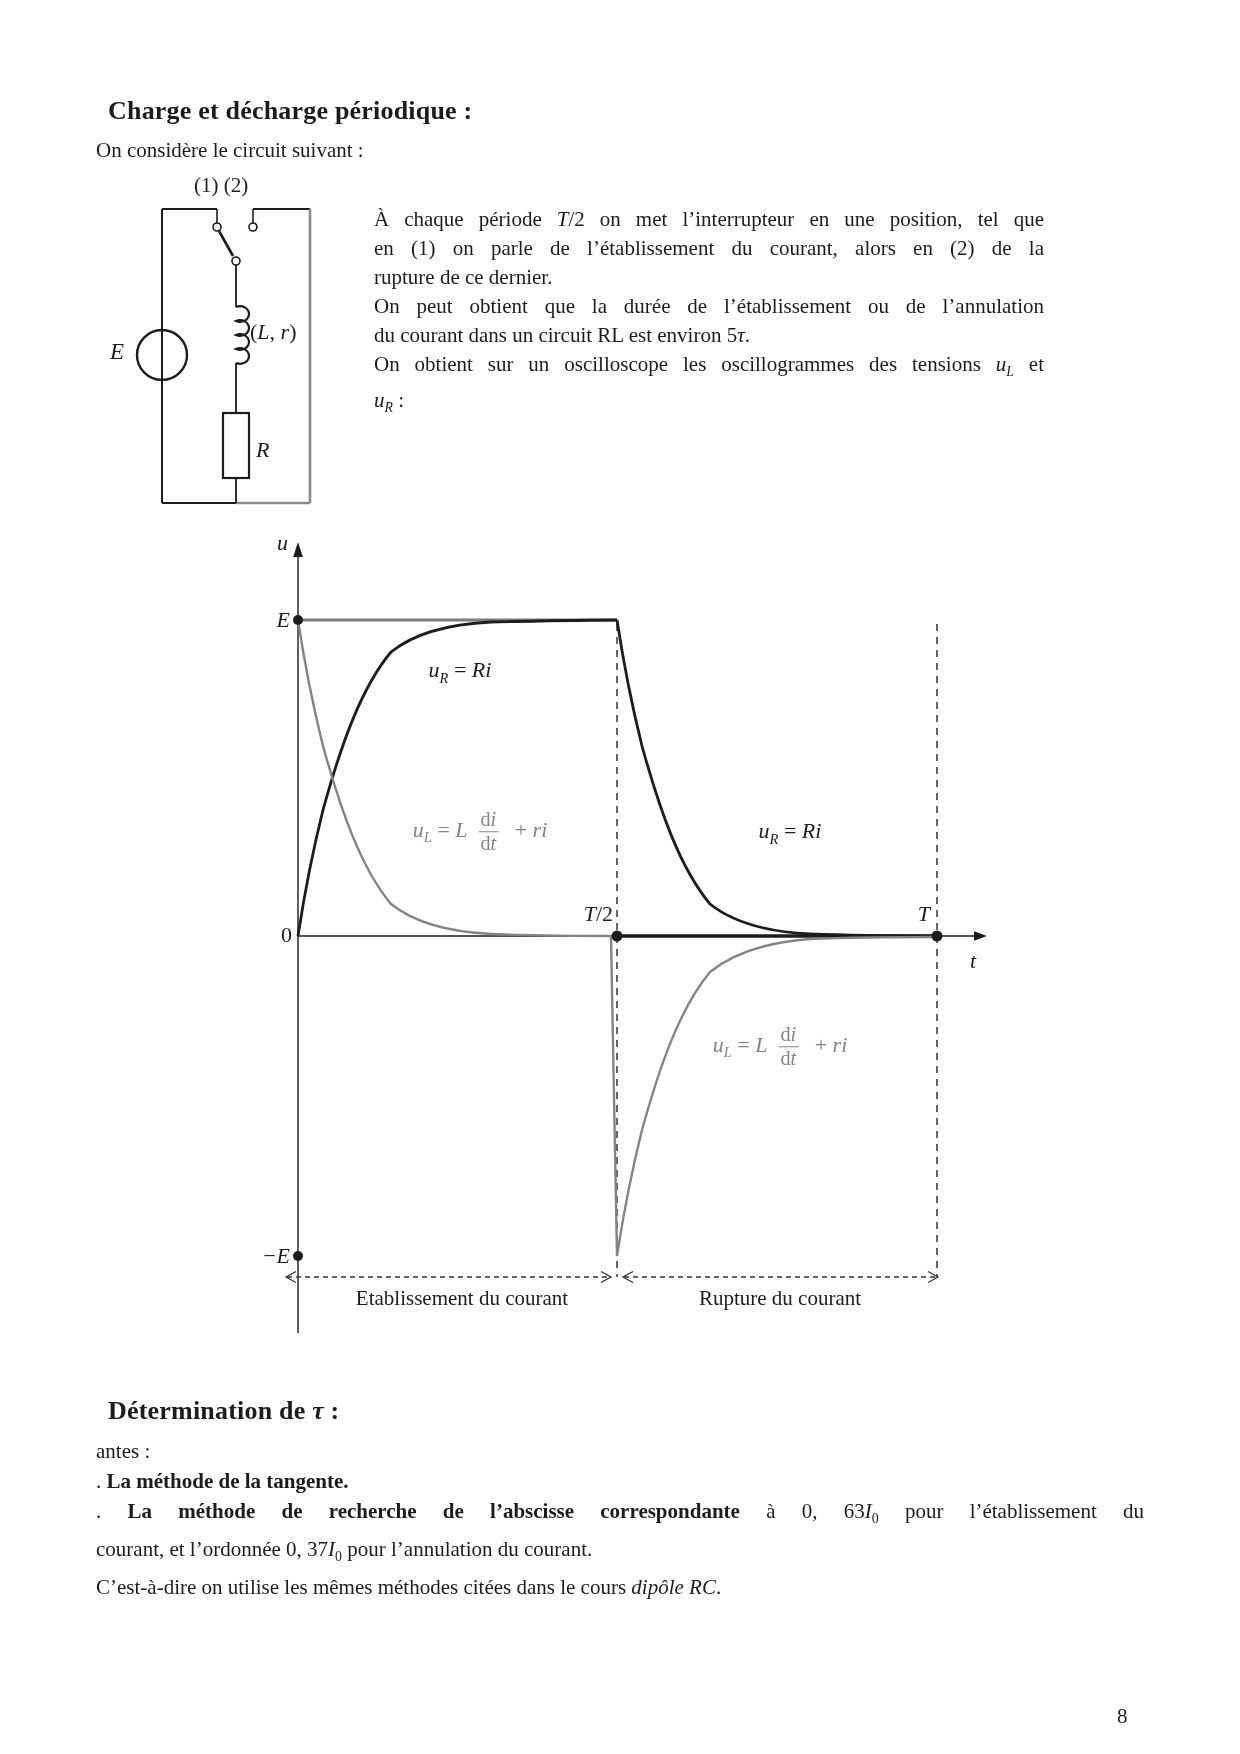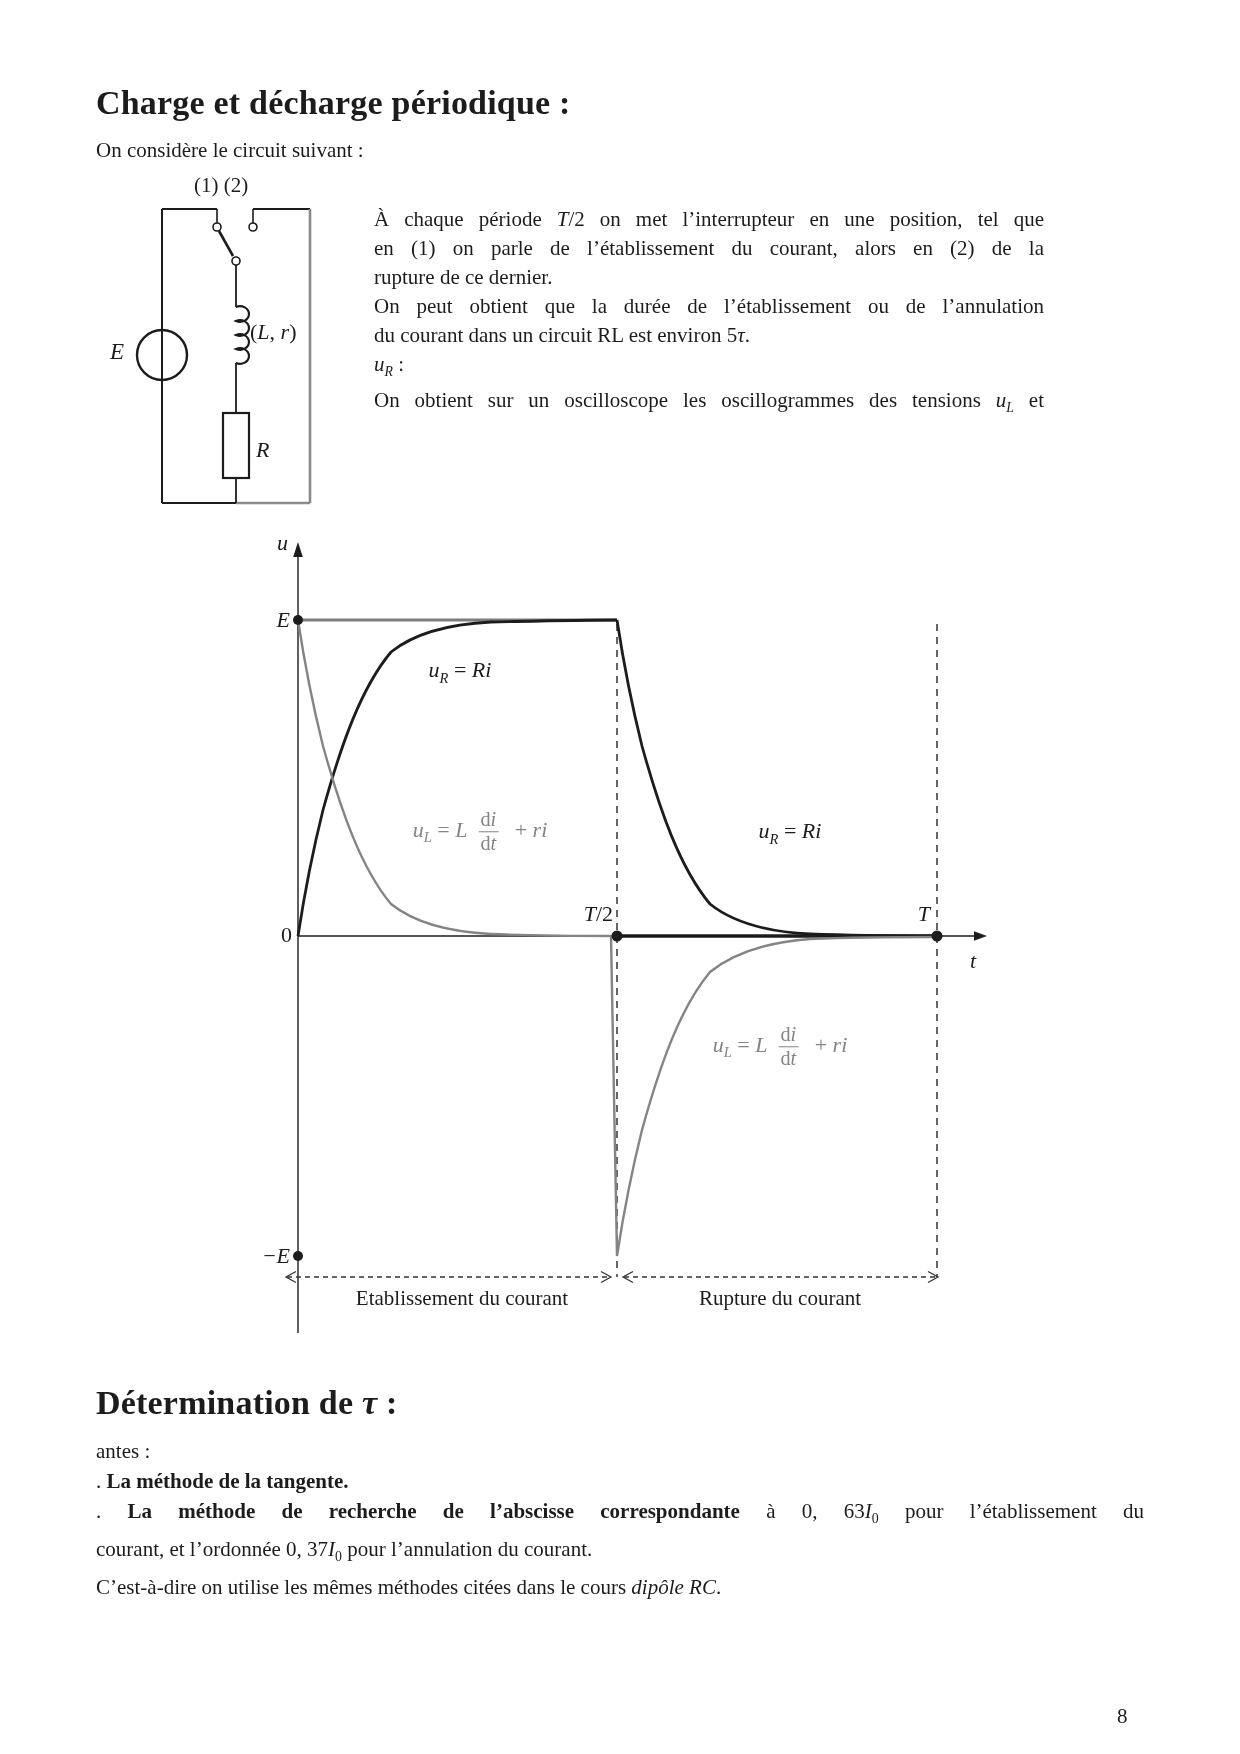--- a/index.html
+++ b/index.html
@@ -1,19 +1,19 @@
 <!DOCTYPE html>
 <html><head>
 <meta charset="utf-8">
 <style>
   html,body{margin:0;padding:0;background:#e8e8e8;}
   .page{position:relative;width:1240px;height:1754px;background:#ffffff;
         font-family:"Liberation Serif",serif;color:#1c1c1c;overflow:hidden;margin:0 auto;}
   .abs{position:absolute;}
-  h1,h2{margin:0;font-size:34px;font-weight:700;letter-spacing:0.2px;}
+  h1,h2{margin:12px;font-size:26px;font-weight:700;letter-spacing:0.2px;}
   .body-text{font-size:21px;}
   .line{font-size:21px;line-height:29px;}
   .det-line{font-size:21px;line-height:30px;}
   .just{text-align:justify;text-align-last:justify;}
   .it{font-style:italic;}
   .bf{font-weight:700;}
   i{font-style:italic;}
   sub{font-size:0.66em;}
   sub.it{font-style:italic;}
   .tick{position:absolute;font-size:22px;text-align:right;white-space:nowrap;}
@@ -67,22 +67,22 @@
     <div class="circ-label" style="left:140px;top:154px;"><span>(</span><i>L</i><span>, </span><i>r</i><span>)</span></div>
     <div class="circ-label" style="left:146px;top:272px;"><i>R</i></div>
   </div>
 
   <div class="abs" style="left:374px;top:205px;width:670px;">
     <div class="line just"><span>À chaque période </span><i>T</i><span>/2 on met l’interrupteur en une position, tel que</span></div>
     <div class="line just"><span>en (1) on parle de l’établissement du courant, alors en (2) de la</span></div>
     <div class="line"><span>rupture de ce dernier.</span></div>
     <div class="line just"><span>On peut obtient que la durée de l’établissement ou de l’annulation</span></div>
     <div class="line"><span>du courant dans un circuit RL est environ 5</span><i>τ</i><span>.</span></div>
+    <div class="line just"><span>On obtient sur un oscilloscope les oscillogrammes des tensions </span><i>u</i><sub class="it">L</sub><span> et</span></div>
     <div class="line"><i>u</i><sub class="it">R</sub><span> :</span></div>
-    <div class="line just"><span>On obtient sur un oscilloscope les oscillogrammes des tensions </span><i>u</i><sub class="it">L</sub><span> et</span></div>
   </div>
 
   <div class="abs" style="left:230px;top:520px;width:780px;height:830px;">
     <svg width="780" height="830" viewBox="0 0 780 830">
 
       <line x1="68" y1="813" x2="68" y2="34" stroke="#1c1c1c" stroke-width="1.4"></line>
       <polygon points="68,22 63.2,37 72.8,37" fill="#1c1c1c"></polygon>
       <line x1="68" y1="416" x2="746" y2="416" stroke="#1c1c1c" stroke-width="1.4"></line>
       <polygon points="757,416 744,411.2 744,420.8" fill="#1c1c1c"></polygon>
 

